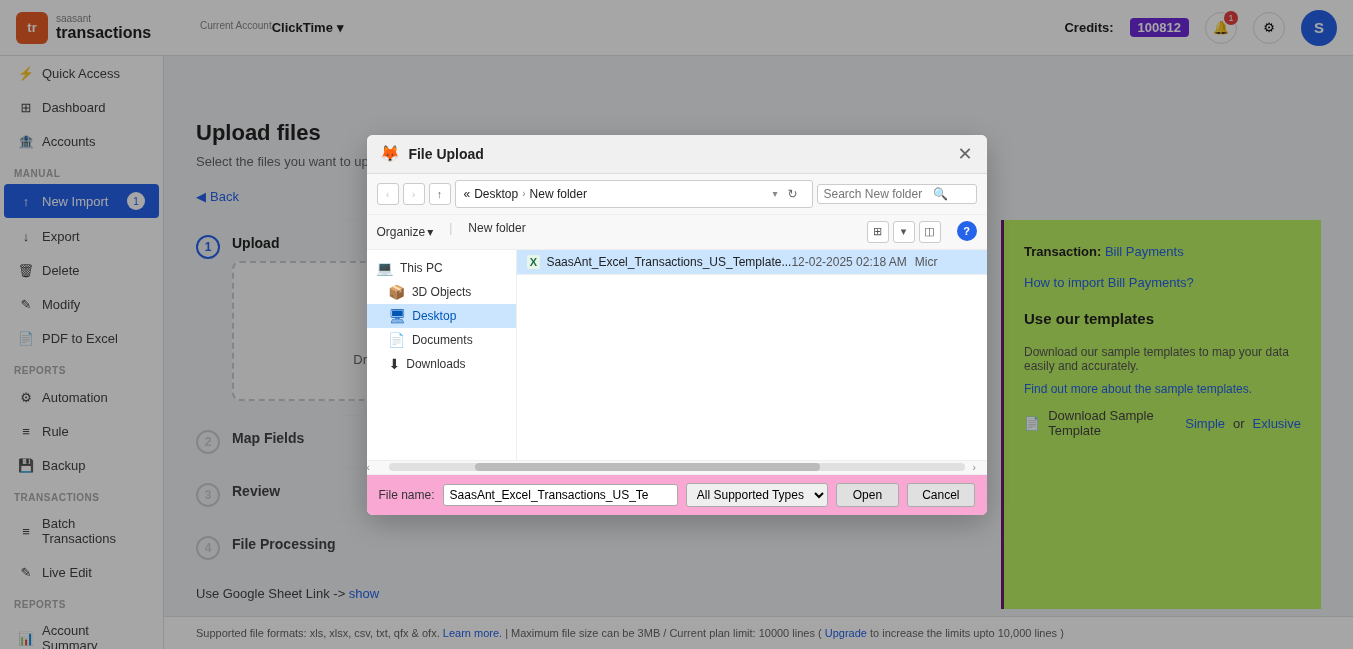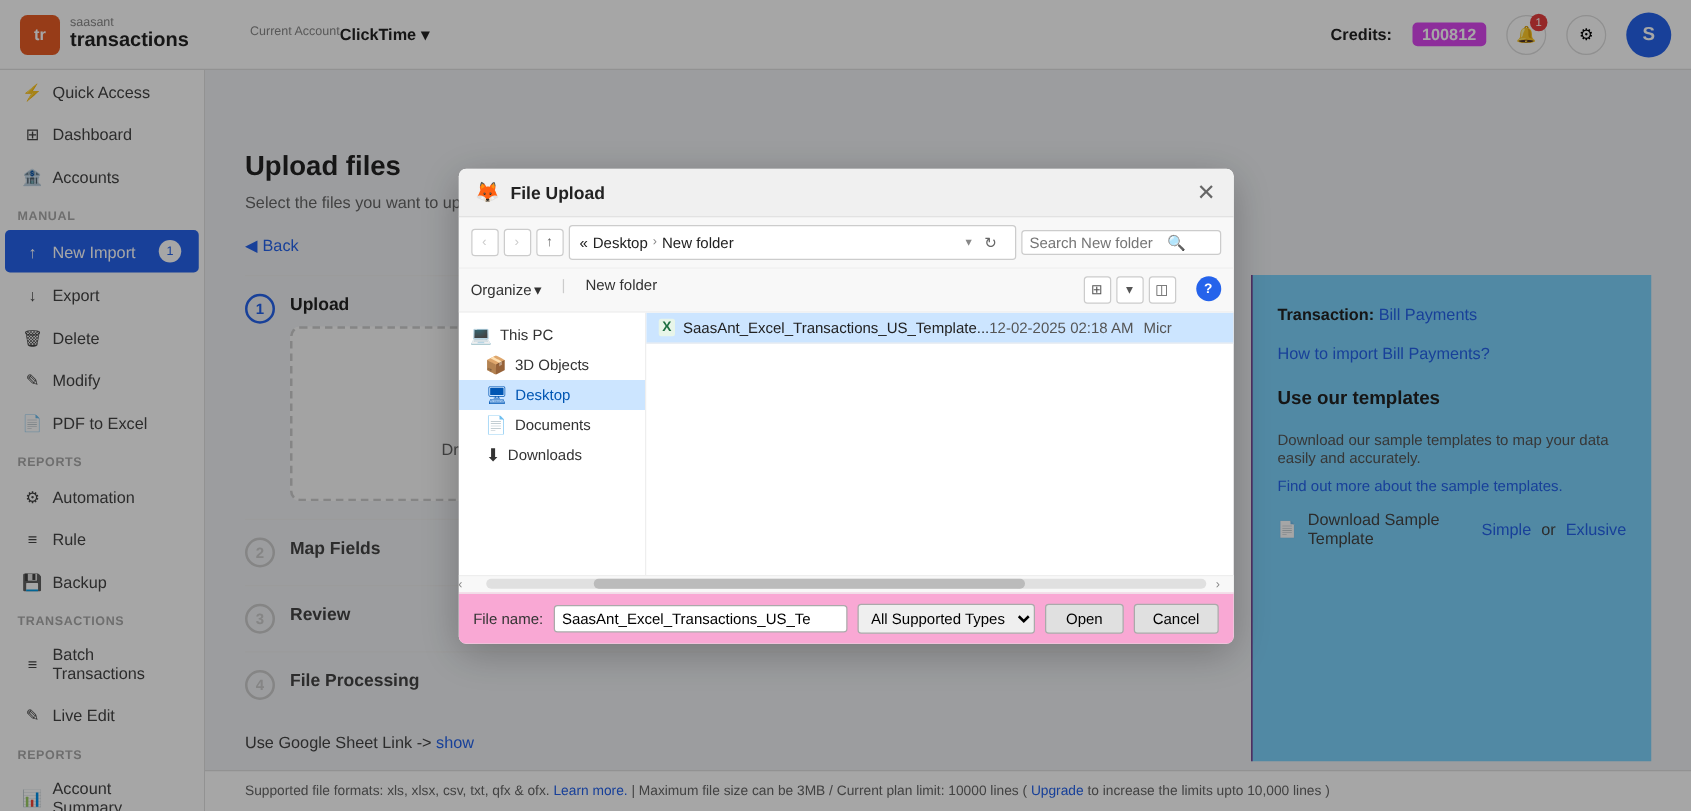--- a/index.html
+++ b/index.html
@@ -10,21 +10,21 @@
     .brand { display: flex; align-items: center; gap: 8px; width: 160px; }
     .brand-icon { width: 32px; height: 32px; background: #e85d26; border-radius: 6px; display: flex; align-items: center; justify-content: center; color: #fff; font-weight: bold; font-size: 13px; }
     .brand-text { display: flex; flex-direction: column; }
     .brand-name-top { font-size: 10px; color: #888; font-weight: 400; }
     .brand-name { font-size: 16px; font-weight: 700; color: #222; }
     .account-info { display: flex; flex-direction: row; margin-left: 24px; }
     .account-label { font-size: 10px; color: #888; }
     .account-name { font-size: 13px; font-weight: 600; color: #222; display: flex; align-items: center; gap: 4px; }
     .topbar-right { margin-left: auto; display: flex; align-items: center; gap: 16px; }
     .credits-label { font-size: 13px; font-weight: 600; color: #222; }
-    .credits-value { background: #d946ef; color: #fff; border-radius: 4px; padding: 2px 8px; font-size: 13px; font-weight: 700; }
+    .credits-value { background: #6d28d9; color: #fff; border-radius: 4px; padding: 2px 8px; font-size: 13px; font-weight: 700; }
     .icon-btn { width: 32px; height: 32px; display: flex; align-items: center; justify-content: center; border-radius: 50%; border: 1px solid #ddd; background: #fff; cursor: pointer; position: relative; }
     .notif-badge { position: absolute; top: -2px; right: -2px; background: #e53e3e; color: #fff; border-radius: 50%; width: 14px; height: 14px; font-size: 9px; display: flex; align-items: center; justify-content: center; }
     .avatar { width: 36px; height: 36px; border-radius: 50%; background: #2563eb; display: flex; align-items: center; justify-content: center; color: #fff; font-weight: 700; font-size: 15px; }
 
     
     .layout { display: flex; flex: 1; overflow: hidden; }
 
     
     .sidebar { width: 164px; background: #fff; border-right: 1px solid #e0e0e0; display: flex; flex-direction: column; overflow-y: auto; flex-shrink: 0; }
     .sidebar-section-label { font-size: 10px; font-weight: 700; color: #aaa; padding: 10px 14px 4px; letter-spacing: 0.5px; }
@@ -47,21 +47,21 @@
     .step-title { font-size: 14px; font-weight: 600; color: #444; }
     .step-title.active { color: #222; }
 
     
     .upload-area { border: 2px dashed #ccc; border-radius: 8px; padding: 32px; display: flex; flex-direction: column; align-items: center; justify-content: center; background: #fafafa; margin-top: 10px; width: 520px; min-height: 140px; }
     .upload-icon { font-size: 36px; color: #888; margin-bottom: 8px; }
     .upload-text { font-size: 13px; color: #666; }
     .upload-text .browse { color: #2563eb; cursor: pointer; font-weight: 600; }
 
     
-    .right-panel { width: 320px; flex-shrink: 0; padding: 24px 20px; border-left: 1px solid #701a75; background: #7dd3fc; }
+    .right-panel { width: 320px; flex-shrink: 0; padding: 24px 20px; border-left: 3px solid #701a75; background: #bef264; }
     .right-panel .transaction-info { margin-bottom: 16px; }
     .right-panel .transaction-info span { font-size: 13px; }
     .right-panel .transaction-info .label { font-weight: 700; color: #222; }
     .right-panel .transaction-info .value { color: #2563eb; }
     .how-to-link { color: #2563eb; font-size: 13px; cursor: pointer; }
     .templates-section { margin-top: 20px; }
     .templates-title { font-size: 15px; font-weight: 700; color: #222; margin-bottom: 18px; }
     .templates-desc { font-size: 12px; color: #555; margin-bottom: 8px; }
     .templates-link { color: #2563eb; font-size: 12px; cursor: pointer; }
     .download-row { display: flex; align-items: center; gap: 8px; margin-top: 12px; font-size: 13px; color: #444; }

